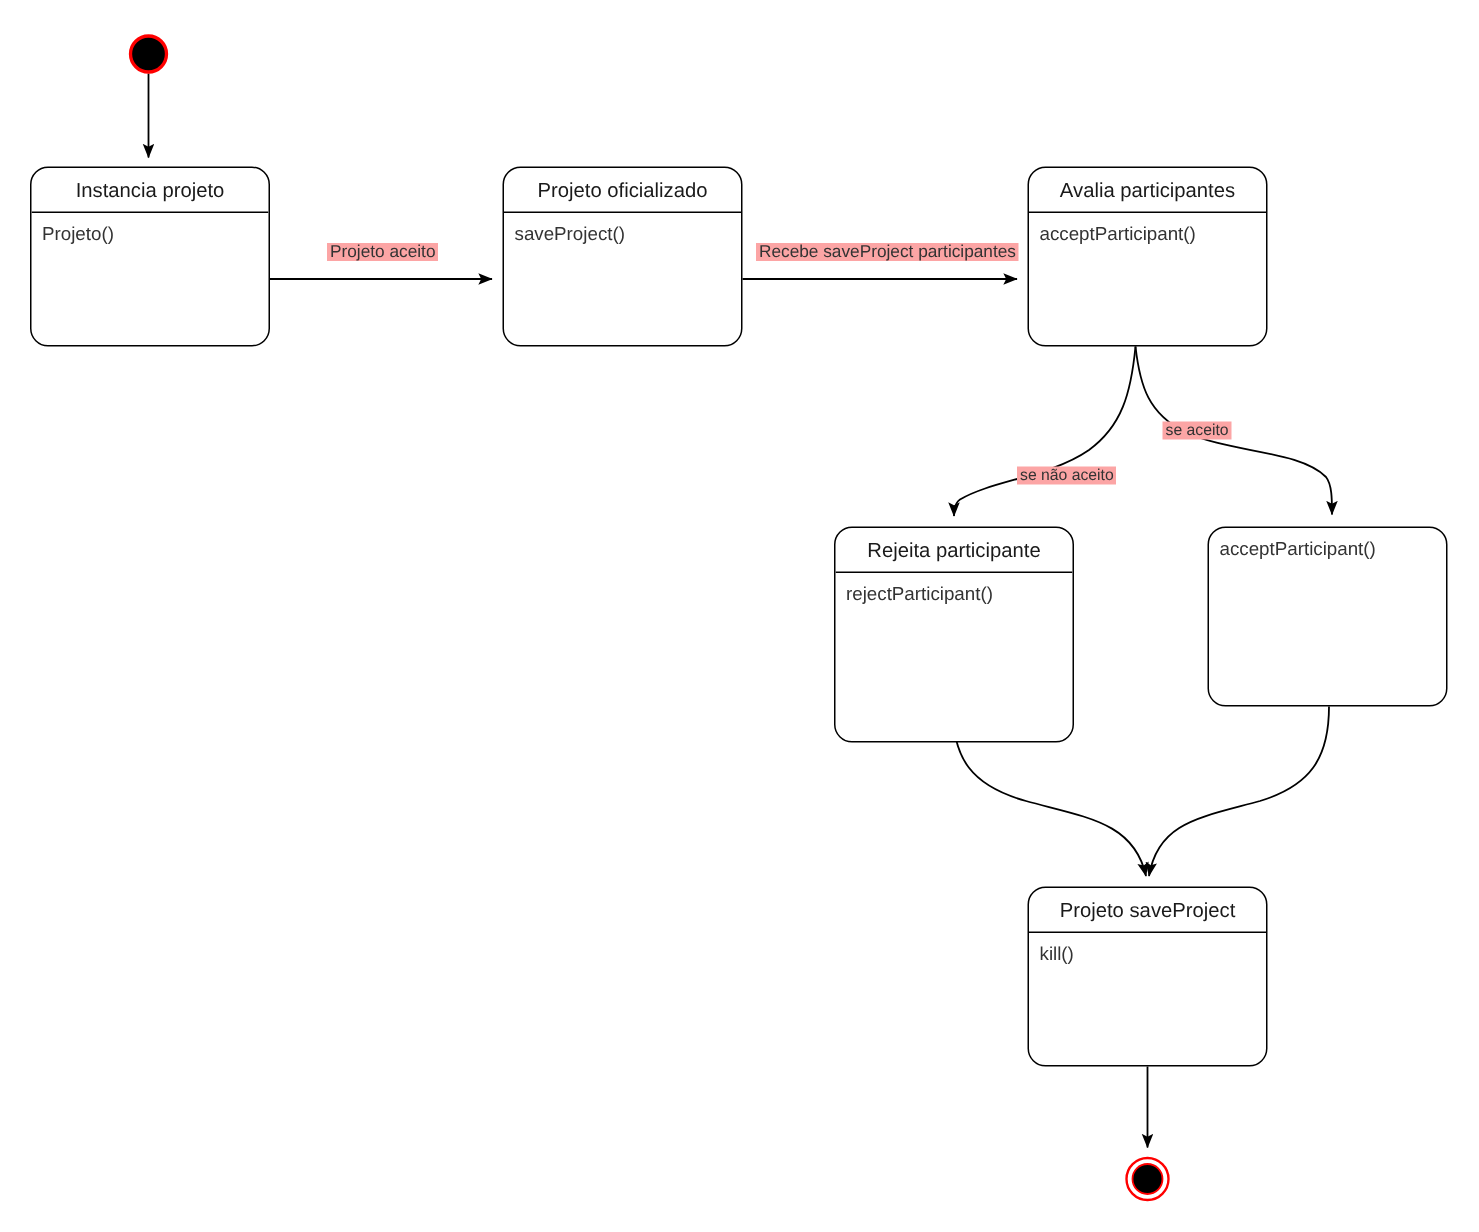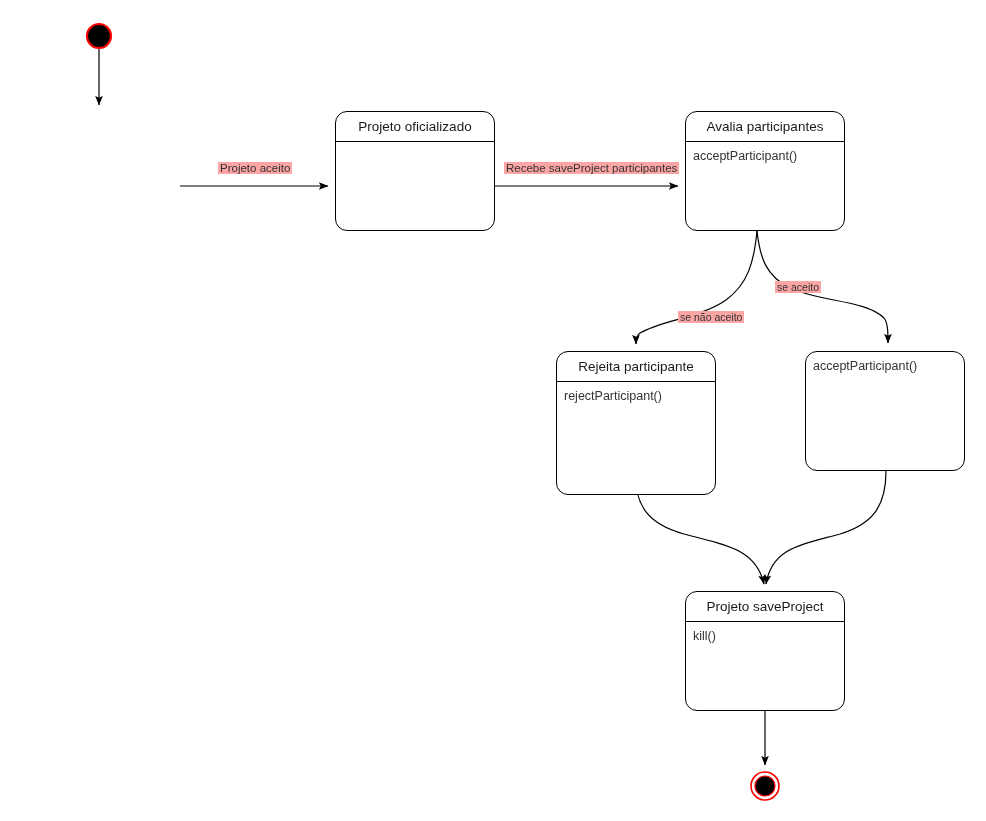--- a/index.html
+++ b/index.html
@@ -110,23 +110,28 @@
     <g>
       <circle cx="99" cy="36" r="12" fill="#000000" stroke="#ff0000" stroke-width="2.2"></circle>
     </g>
 
     <g>
       <circle cx="765" cy="786" r="14" fill="#ffffff" stroke="#ff0000" stroke-width="1.6"></circle>
       <circle cx="765" cy="786" r="10" fill="#000000" stroke="#ff0000" stroke-width="1.2"></circle>
     </g>
   </svg>
 
+  <div class="state-node" style="left:20px; top:111px; width:160px; height:120px;">
+    <div class="state-title">Instancia projeto</div>
+    <div class="state-body">Projeto()</div>
+  </div>
 
   <div class="state-node" style="left:335px; top:111px; width:160px; height:120px;">
     <div class="state-title">Projeto oficializado</div>
+    <div class="state-body">saveProject()</div>
   </div>
 
   <div class="state-node" style="left:685px; top:111px; width:160px; height:120px;">
     <div class="state-title">Avalia participantes</div>
     <div class="state-body">acceptParticipant()</div>
   </div>
 
   <div class="state-node" style="left:556px; top:351px; width:160px; height:144px;">
     <div class="state-title">Rejeita participante</div>
     <div class="state-body">rejectParticipant()</div>

